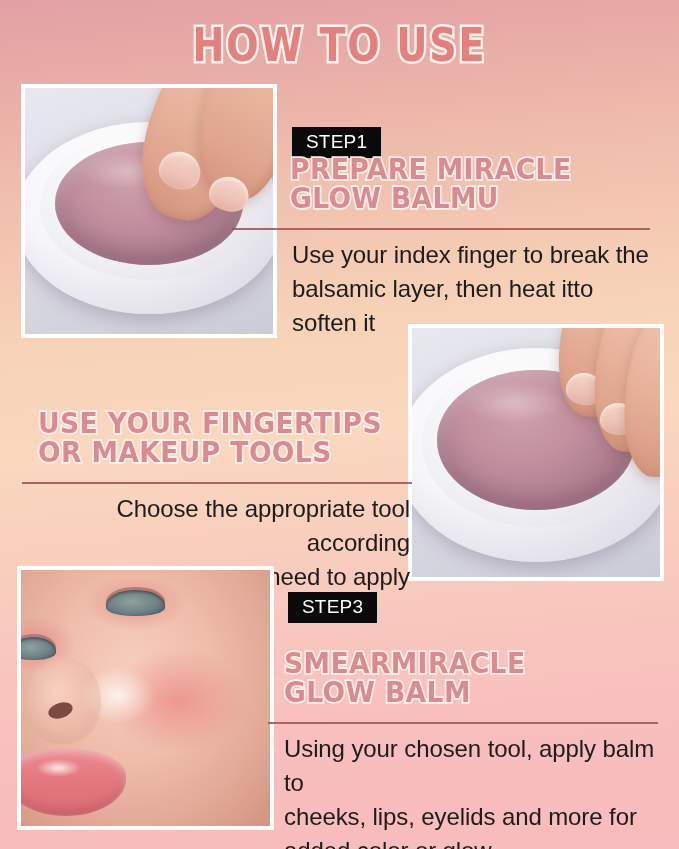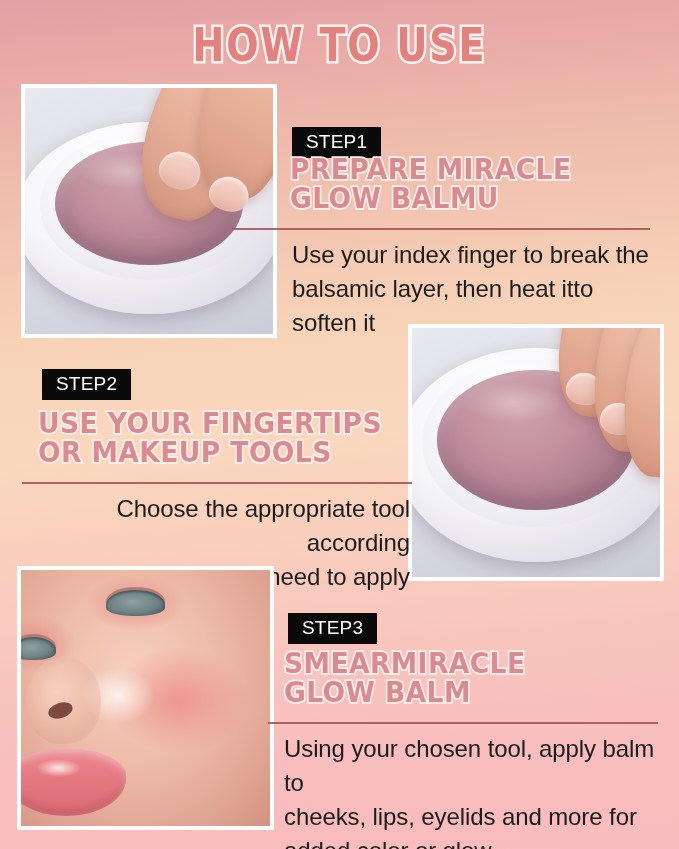--- a/index.html
+++ b/index.html
@@ -205,21 +205,21 @@
   #badge-1   { left: 292px; top: 127px; }
   #heading-1 { left: 290px; top: 156px; width: 380px; }
   #divider-1 { left: 232px; top: 228px; width: 418px; }
   #body-1    { left: 292px; top: 238px; width: 360px; }
 
   #badge-2   { left: 42px;  top: 369px; }
   #heading-2 { left: 38px;  top: 410px; width: 400px; }
   #divider-2 { left: 22px;  top: 482px; width: 390px; }
   #body-2    { left: 40px;  top: 492px; width: 370px; text-align: right; }
 
-  #badge-3   { left: 288px; top: 613px; }
+  #badge-3   { left: 288px; top: 592px; }
   #heading-3 { left: 284px; top: 650px; width: 390px; }
   #divider-3 { left: 268px; top: 722px; width: 390px; }
   #body-3    { left: 284px; top: 732px; width: 380px; }
 </style>
 </head>
 <body>
 
 <div class="page">
 
   <div class="title">HOW TO USE</div>
@@ -252,21 +252,20 @@
       <div class="balm" style="left:10%; top:17%; width:80%; height:56%;"></div>
       <div class="finger" style="left:60%; top:-30%; width:30%; height:66%; transform:rotate(6deg);"></div>
       <div class="nail" style="left:62%; top:18%; width:15%; height:13%; transform:rotate(10deg);"></div>
       <div class="finger" style="left:74%; top:-18%; width:30%; height:68%; transform:rotate(4deg);"></div>
       <div class="nail" style="left:76%; top:30%; width:15%; height:13%; transform:rotate(6deg);"></div>
       <div class="finger" style="left:86%; top:-6%; width:28%; height:66%; transform:rotate(2deg);"></div>
     </div>
   </div>
 
   <div class="divider" id="divider-2"></div>
-  <div class="badge" id="badge-2">STEP2</div>
   <div class="heading" id="heading-2">USE YOUR FINGERTIPS
 OR MAKEUP TOOLS</div>
   <div class="body-text" id="body-2">Choose the appropriate tool according
 to the area you need to apply</div>
 
   <div class="photo" id="photo-3">
     <div class="inner">
       <div class="face-bg"></div>
       <div class="eyeshadow" style="left:26%; top:2%; width:40%; height:22%;"></div>
       <div class="eye" style="left:34%; top:8%; width:24%; height:10%;"></div>

